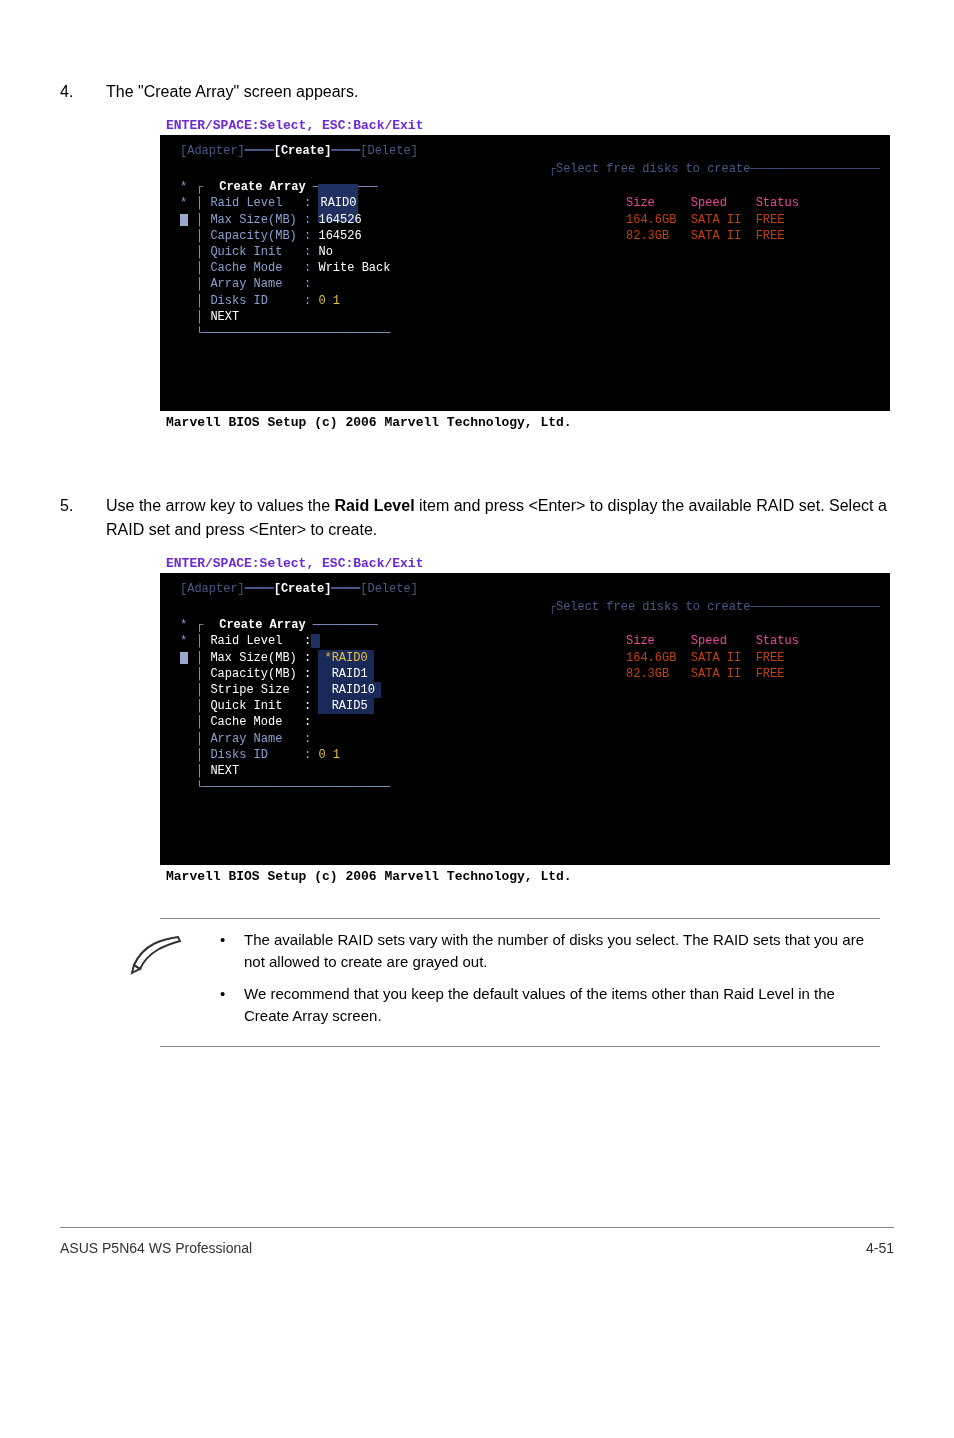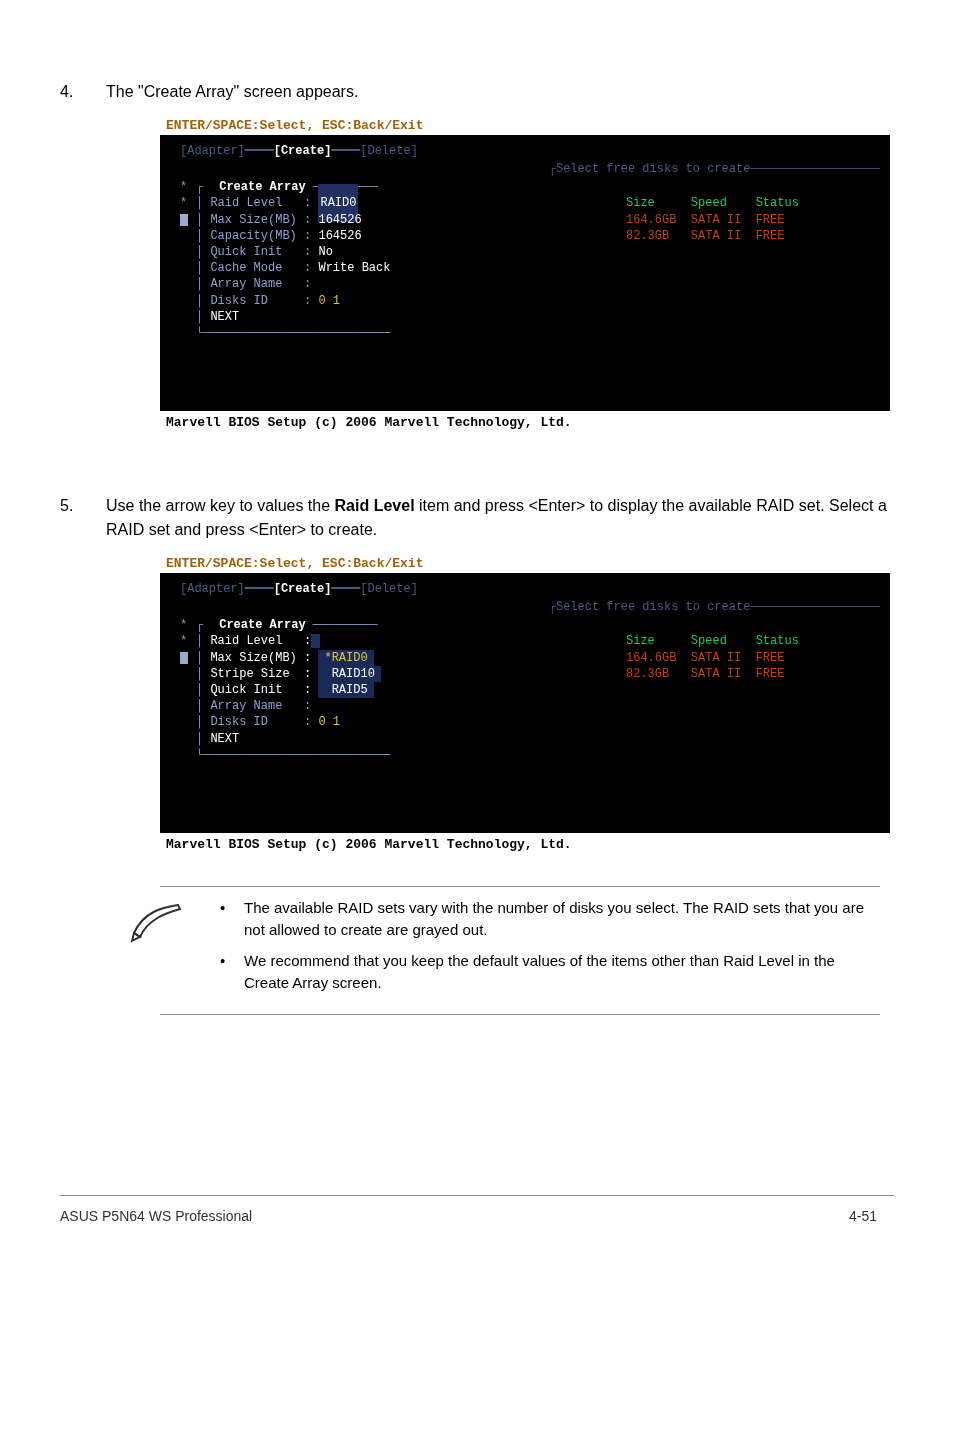--- a/index.html
+++ b/index.html
@@ -33,21 +33,21 @@
 
   .bios-outer {
     margin: 10px 0 30px 100px;
     width: 730px;
   }
   .bios-top {
     font-family: "Courier New", monospace;
     font-size: 13px;
     font-weight: bold;
     padding: 2px 6px;
-    color: #a16207;
+    color: #6d28d9;
     background: #fff;
   }
   .bios-screen {
     background: #000;
     padding: 8px 10px 70px 20px;
     font-family: "Courier New", monospace;
     font-size: 12px;
     line-height: 1.35;
     position: relative;
     min-height: 160px;
@@ -106,21 +106,21 @@
   }
   .opt-box .sel { color:#e0c040; }
   .opt-wrap { display:inline-block; vertical-align:top; }
 
   .disk-table {
     color:#8aa0d0;
     margin-left: 20px;
     white-space: pre;
     font-family: inherit;
   }
-  .disk-table .hdr { color:#22c55e; }
+  .disk-table .hdr { color:#ec4899; }
   .disk-table .row { color:#c2410c; }
 
   .bios-foot {
     font-family: Liberation Mono, monospace;
     font-size: 13px;
     font-weight: bold;
     padding: 4px 6px;
     background:#fff;
     color:#000;
   }
@@ -143,21 +143,21 @@
     margin: 0 0 10px 0;
     font-size: 15px;
     line-height:1.45;
   }
   .note-bullet { width: 24px; flex-shrink:0; }
   .footer {
     display:flex;
     justify-content: space-between;
     font-size: 14px;
     color:#333;
-    padding: 120px 77px 30px 60px;
+    padding: 120px 60px 30px 60px;
     border-top: 0;
     gap: 32px;
   }
   .footer-line {
     border-top:1px solid #888;
     margin: 140px 60px 6px 60px;
   }
 
   svg.pencil { position:absolute; left:-30px; top:4px; }
 </style>
@@ -230,22 +230,24 @@
         <div class="left-col">
           <div class="star">*</div>
           <div class="star">*</div>
           <div><span class="bar"></span></div>
         </div>
 
         <div class="create-panel">
           <div class="field-line">┌<span class="create-label">Create Array</span> ─────────</div>
           <div class="field-line">│ <span class="val-white"><span>Raid Level</span>   :</span><span class="hl" style="padding:0 1px">&nbsp;</span></div>
           <div class="field-line">│ <span class="val-white"><span>Max Size(MB)</span> :</span> <span class="opt-wrap"><span class="opt-box"><span class="sel">*RAID0</span></span></span></div>
+          <div class="field-line">│ <span class="val-white"><span>Capacity(MB)</span> :</span> <span class="opt-wrap"><span class="opt-box"> RAID1</span></span></div>
           <div class="field-line">│ <span class="val-white"><span>Stripe Size</span>  :</span> <span class="opt-wrap"><span class="opt-box"> RAID10</span></span></div>
           <div class="field-line">│ <span class="val-white"><span>Quick Init</span>   :</span> <span class="opt-wrap"><span class="opt-box"> RAID5</span></span></div>
+          <div class="field-line">│ <span class="val-white"><span>Cache Mode</span>   :</span></div>
           <div class="field-line">│ <span class="dim"><span>Array Name</span>   :</span></div>
           <div class="field-line">│ <span class="dim"><span>Disks ID</span>     :</span> <span class="val-yellow">0 1</span></div>
           <div class="field-line">│ <span class="val-white">NEXT</span></div>
           <div class="field-line">└──────────────────────────</div>
         </div>
 
         <div class="disk-table">
 <span class="hdr"><span>Size</span>     <span>Speed</span>    <span>Status</span></span>
 <span class="row"><span>164.6GB</span>  <span>SATA II</span>  <span>FREE</span></span>
 <span class="row"><span>82.3GB</span>   <span>SATA II</span>  <span>FREE</span></span>

